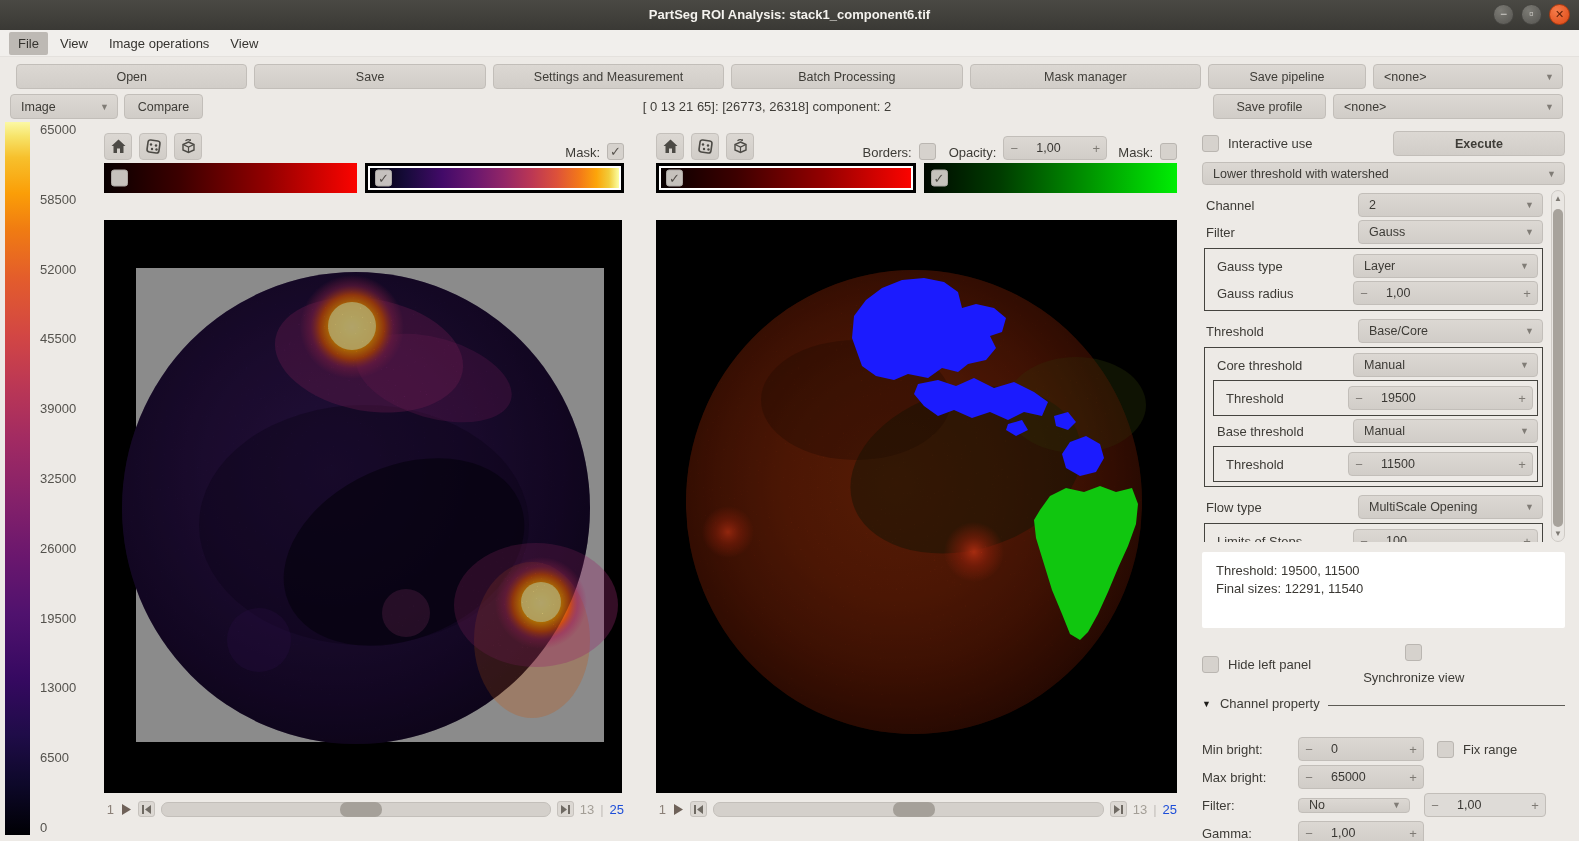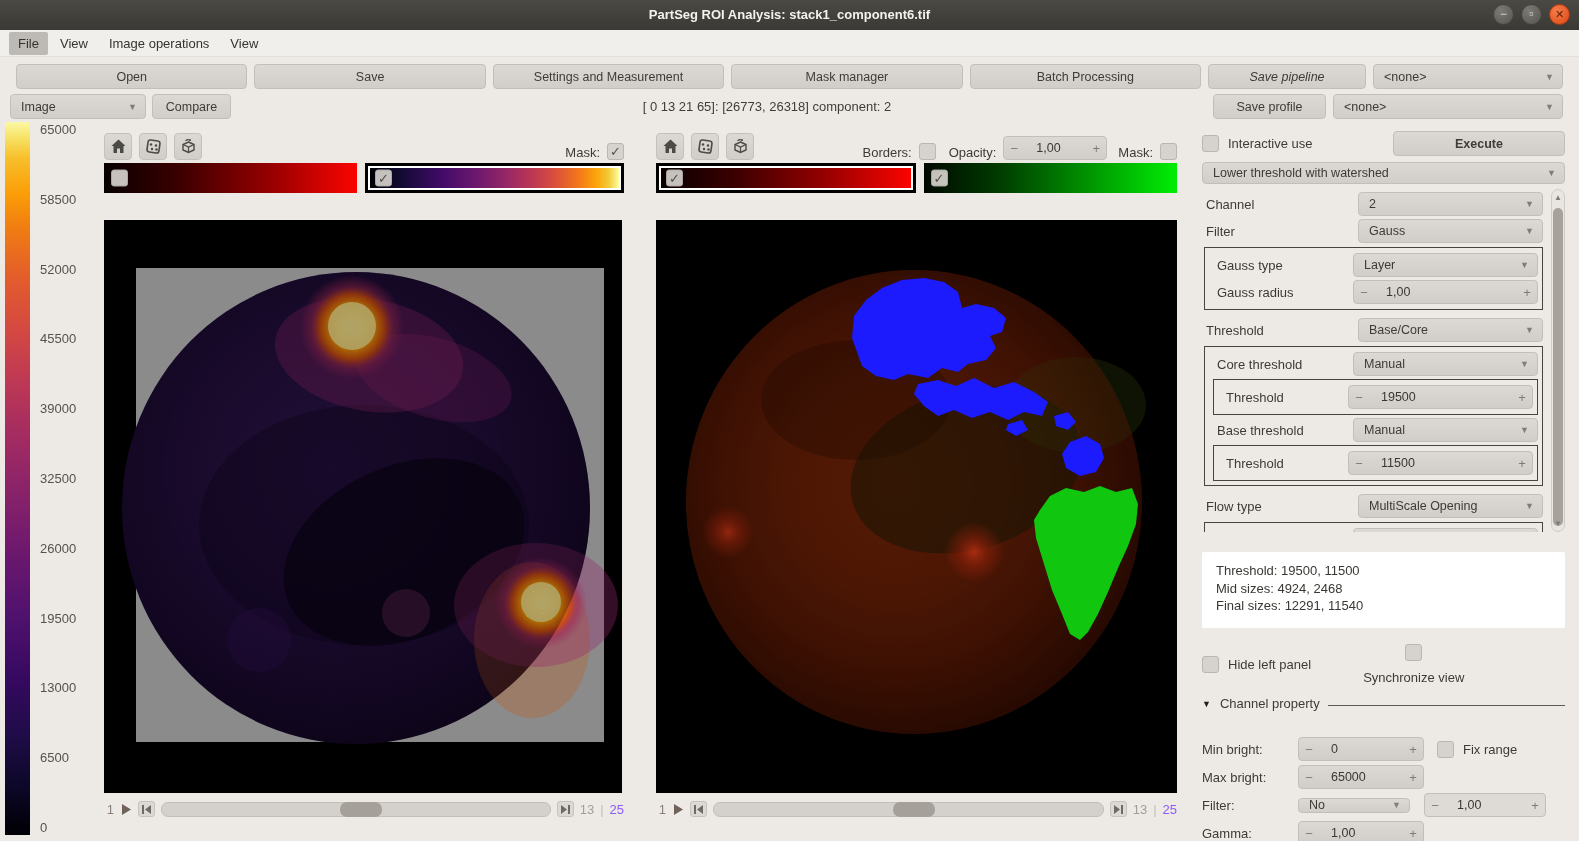--- a/index.html
+++ b/index.html
@@ -37,24 +37,24 @@
   .spin .plus::before { content:"+"; }
   .spin .val { flex:1; text-align:left; padding-left:12px; color:#3a3834; }
   .spin.dim { background:#dedbd7; }
   .cb { width:17px; height:17px; background:#d6d2cd; border:1px solid #bab6b1; border-radius:3px;
         display:flex; align-items:center; justify-content:center; flex:0 0 auto; }
   .cb.checked::after { content:"✓"; color:#57534d; font-size:13px; font-weight:bold; margin-top:-1px; }
 
   
   .toolbar-row1 { display:flex; gap:7px; padding:7px 16px 2px 16px; }
   .toolbar-row1 .btn { flex:1; }
-  .toolbar-row1 .btn.fixedw { flex:0 0 158px;font-style:italic; }
+  .toolbar-row1 .btn.fixedw { flex:0 0 158px; }
   .toolbar-row1 .select { flex:0 0 190px; }
   .toolbar-row2 { display:flex; align-items:center; padding:3px 16px 3px 10px; position:relative; height:31px; }
-  .sel-image { width:136px; }
+  .sel-image { width:108px; }
   .btn-compare { width:79px; margin-left:6px; }
   .pos-info { position:absolute; left:767px; transform:translateX(-50%); color:#3f3d38; font-size:13px; white-space:nowrap; }
   .btn-saveprofile { margin-left:auto; width:113px; }
   .sel-profile { width:230px; margin-left:7px; }
 
   
   .main { display:flex; height:723px; }
 
   .colorbar-col { width:92px; display:flex; padding:0 0 10px 5px; }
   .cbar { width:25px; height:713px;
@@ -89,42 +89,42 @@
   .canvas-wrap { margin-top:27px; background:#000; position:relative; }
   .canvas-wrap svg { display:block; }
 
   .nav { height:24px; display:flex; align-items:center; gap:6px; margin-top:4px; color:#9a958e; }
   .nav .num-start { color:#8b8078; width:10px; text-align:right; }
   .nav-glyph { display:flex; align-items:center; justify-content:center; }
   .nav-box { width:17px; height:16px; background:#dcd8d3; border:1px solid #c6c2bd; border-radius:3px;
              display:flex; align-items:center; justify-content:center; }
   .slider { flex:1; height:15px; background:#d4d0cb; border:1px solid #c3bfba; border-radius:7px; position:relative; }
   .slider .thumb { position:absolute; left:46%; width:42px; top:-1px; bottom:-1px; background:#a5a099; border-radius:7px; }
-  .nav .cur { color:#a39e96; } .nav .sep { color:#c2beb8; } .nav .tot { color:#8b5cf6; }
+  .nav .cur { color:#a39e96; } .nav .sep { color:#c2beb8; } .nav .tot { color:#1d4ed8; }
 
   
   .settings { flex:1; padding:4px 14px 0 8px; display:flex; flex-direction:column; }
   .interactive-row { display:flex; align-items:center; gap:9px; margin-top:5px; height:26px; }
   .btn-execute { margin-left:auto; width:172px; font-weight:bold; }
   .algo-select { margin-top:6px; }
   .scroll-wrap { display:flex; margin-top:5px; height:385px; overflow:hidden; }
   .fields { flex:1; overflow:hidden; }
   .frow { display:flex; align-items:center; height:24px; margin:3px 6px 3px 4px;justify-content:center; }
   .frow .flabel { flex:1; }
   .fcontrol { width:185px; flex:0 0 185px; height:24px; }
   .fgroup { border:1px solid #45443f; margin:4px 6px 4px 2px; padding:2px 0 2px 8px; }
   .fgroup .frow { margin-right:4px; }
   .fgroup .fgroup { margin:2px 4px 2px 0; }
   .mt8 { margin-top:8px; }
   .vscroll { width:14px; margin-left:2px; background:#e9e6e2; border:1px solid #cfcbc6; border-radius:7px; position:relative; }
   .vscroll .arr { position:absolute; left:0; right:0; text-align:center; font-size:8px; color:#7d7973; }
   .vscroll .arr.up { top:3px; } .vscroll .arr.down { bottom:3px; }
   .vscroll .vthumb { position:absolute; left:1px; right:1px; top:18px; height:318px; background:#a7a29b; border-radius:6px; }
 
-  .info-box { margin-top:20px; background:#fff; border-radius:2px; padding:10px 10px 10px 14px; line-height:17.5px;
+  .info-box { margin-top:10px; background:#fff; border-radius:2px; padding:10px 10px 10px 14px; line-height:17.5px;
               color:#3a3833; min-height:76px; }
 
   .check-row { display:flex; align-items:center; margin-top:16px; }
   .check-pair { display:flex; align-items:center; gap:9px; }
   .check-pair.second { margin-left:52px;flex-direction:column; }
 
   .section-header { display:flex; align-items:center; margin-top:11px; }
   .tri-down { font-size:9px; color:#1e1d1a; margin-right:9px; }
   .section-line { flex:1; border-bottom:1px solid #5d5b55; margin-left:8px; margin-top:3px; }
 
@@ -156,22 +156,22 @@
     <div class="menu-item active">File</div>
     <div class="menu-item">View</div>
     <div class="menu-item">Image operations</div>
     <div class="menu-item">View</div>
   </div>
 
   <div class="toolbar-row1">
     <div class="btn">Open</div>
     <div class="btn">Save</div>
     <div class="btn">Settings and Measurement</div>
+    <div class="btn">Batch Processing</div>
     <div class="btn">Mask manager</div>
-    <div class="btn">Batch Processing</div>
     <div class="btn fixedw">Save pipeline</div>
     <div class="select">
       <span>&lt;none&gt;</span>
     </div>
   </div>
 
   <div class="toolbar-row2">
     <div class="select sel-image">
       <span>Image</span>
     </div>
@@ -539,21 +539,20 @@
         </div>
         <div class="vscroll">
           <div class="arr up">▲</div>
           <div class="vthumb"></div>
           <div class="arr down">▼</div>
         </div>
       </div>
 
       <div class="info-box">
         <div>Threshold: 19500, 11500</div>
-        <div>Mid sizes: 4924, 2468</div>
         <div>Final sizes: 12291, 11540</div>
       </div>
 
       <div class="check-row">
         <div class="check-pair">
           <div class="cb"></div>
           <span>Hide left panel</span>
         </div>
         <div class="check-pair second">
           <div class="cb"></div>

